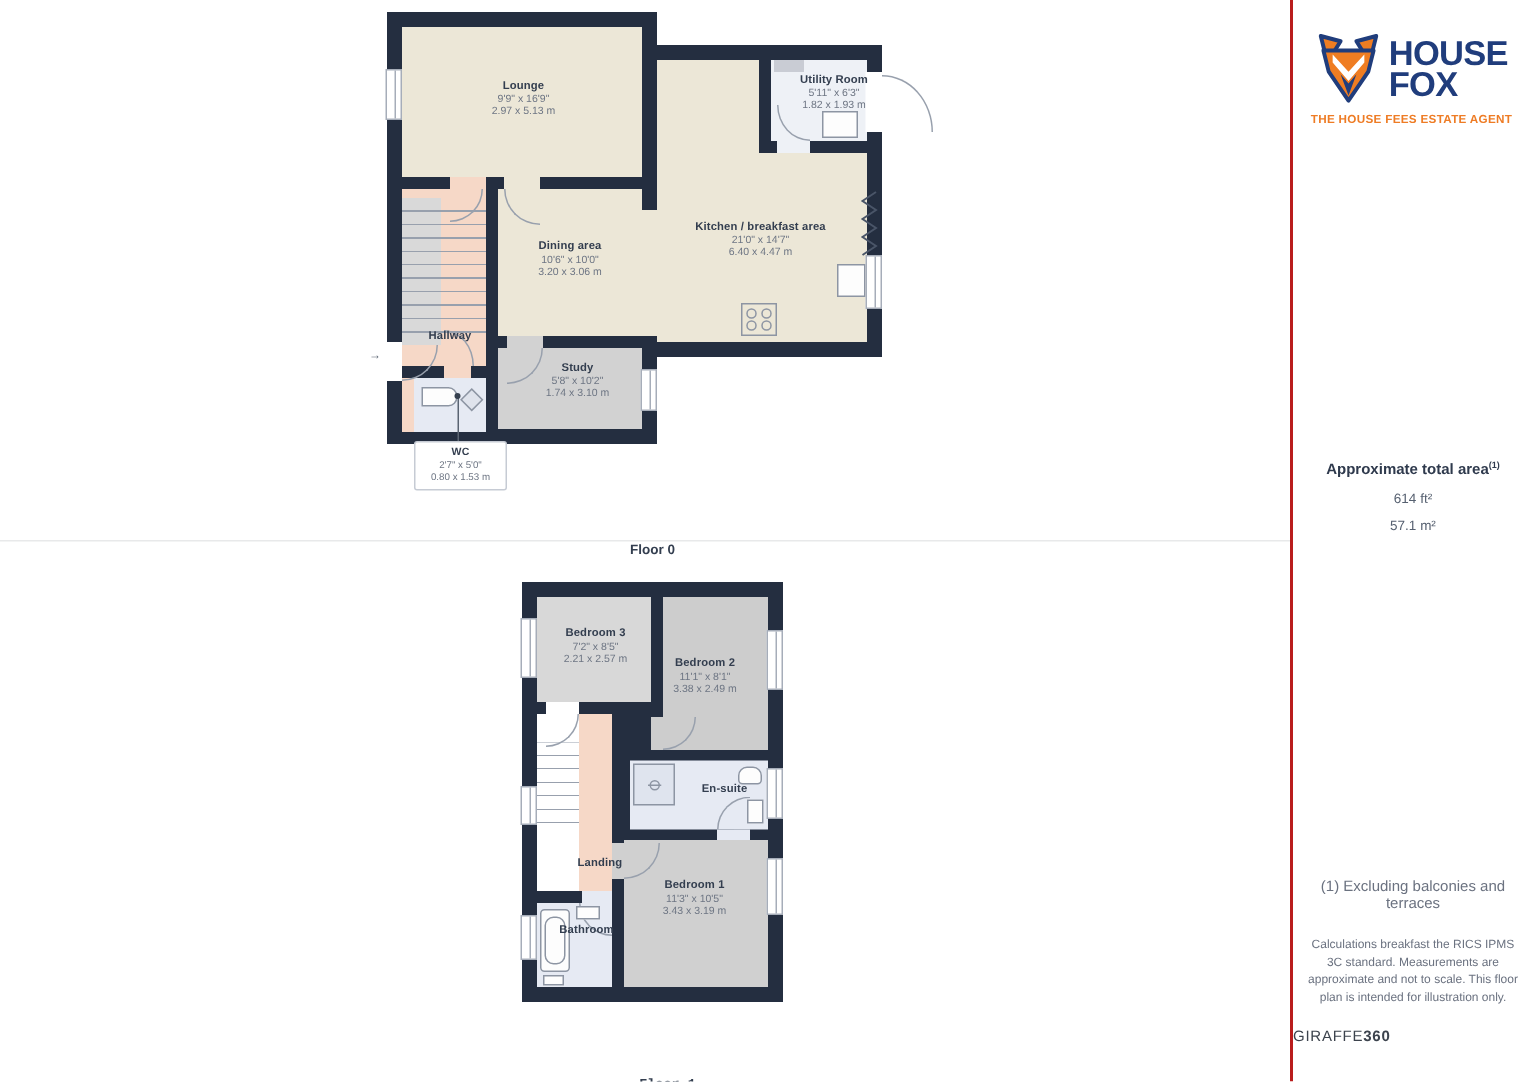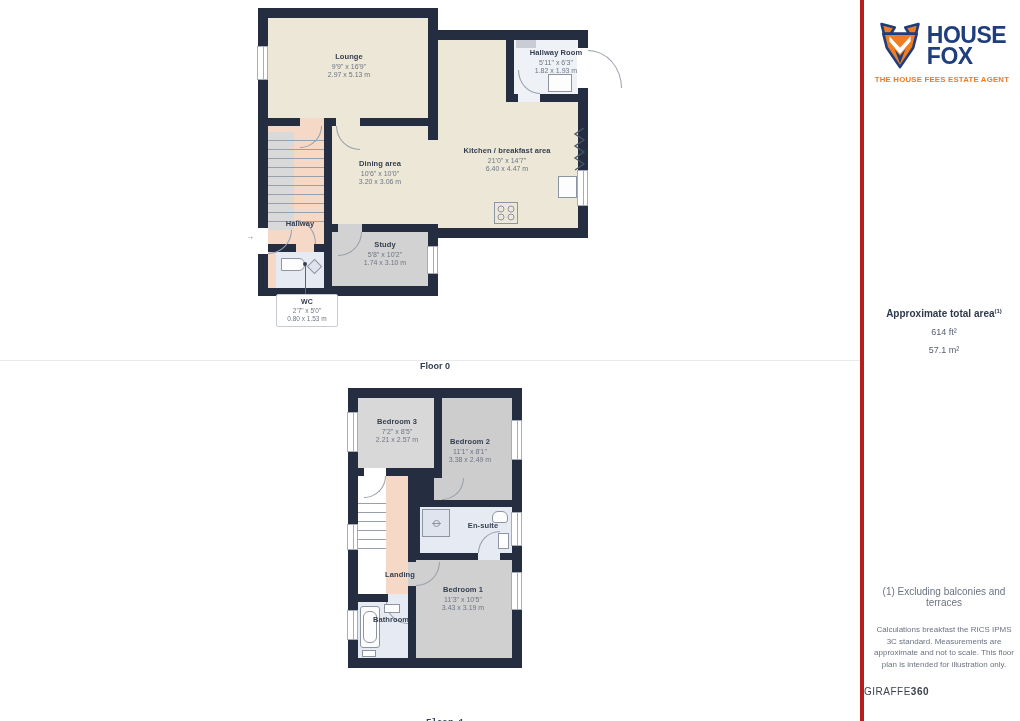--- a/index.html
+++ b/index.html
@@ -29,21 +29,21 @@
   .rdim   { font-size:7px; color:#6e7684; margin-top:1.5px; }
   .floor-label { position:absolute; transform:translateX(-50%); font-size:9px; font-weight:bold; color:#333e4f;margin-top:20px; }
 
   
   .callout { position:absolute; background:#fff; border:1px solid #c6cbd4; border-radius:2px;
              text-align:center; padding-top:3px; }
   .pointer-line { position:absolute; width:1px; background:#5a6472; }
   .pointer-dot  { position:absolute; width:4px; height:4px; border-radius:50%; background:#36404f; }
 
   
-  #sidebar { position:absolute; left:860px; top:0; width:160px; height:721px; background:#fff; border-left:4px solid #b91c1c; }
+  #sidebar { position:absolute; left:860px; top:0; width:160px; height:721px; background:#fff; border-left:2px solid #b91c1c; }
   .logo-row { display:flex; align-items:center; justify-content:center; gap:5px; margin-top:22px; }
   .logo-text { color:#203d7c; font-weight:bold; font-size:23px; line-height:.92; letter-spacing:-.5px; }
   .tagline { margin-top:5px; text-align:center; font-size:7.8px; font-weight:bold; color:#ee7c25; letter-spacing:.2px; white-space:nowrap; }
   .total-area { position:absolute; top:308px; left:0; width:160px; text-align:center; }
   .ta-title { font-size:10px; font-weight:bold; color:#2f3a4d; }
   .ta-title sup { font-size:6px; }
   .ta-val { font-size:9px; color:#566070; margin-top:8px; }
   .footnote { position:absolute; top:586px; left:0; width:160px; text-align:center; font-size:10px; color:#6b7280; }
   .disclaimer { position:absolute; top:624px; left:10px; width:140px; text-align:center; font-size:8px; line-height:1.45; color:#6b7280; }
   .provider { position:absolute; top:686px; left:0; width:160px; font-size:10px; letter-spacing:.5px; color:#3c434d; }
@@ -112,21 +112,21 @@
     <svg style="position:absolute; left:572px; top:126px;" width="14" height="46">
       <polyline points="12,2 3,8 12,14 3,20 12,26 3,32 12,38 3,44" fill="none" stroke="#4a5568" stroke-width="1.3"></polyline>
     </svg>
 
     <div class="rlabel" style="left:349px; top:52px;">
       <div class="rname">Lounge</div>
       <div class="rdim">9'9" x 16'9"</div>
       <div class="rdim">2.97 x 5.13 m</div>
     </div>
     <div class="rlabel" style="left:556px; top:48px;">
-      <div class="rname">Hallway Room</div>
+      <div class="rname">Utility Room</div>
       <div class="rdim">5'11" x 6'3"</div>
       <div class="rdim">1.82 x 1.93 m</div>
     </div>
     <div class="rlabel" style="left:507px; top:146px;">
       <div class="rname">Kitchen / breakfast area</div>
       <div class="rdim">21'0" x 14'7"</div>
       <div class="rdim">6.40 x 4.47 m</div>
     </div>
     <div class="rlabel" style="left:380px; top:159px;">
       <div class="rname">Dining area</div>

